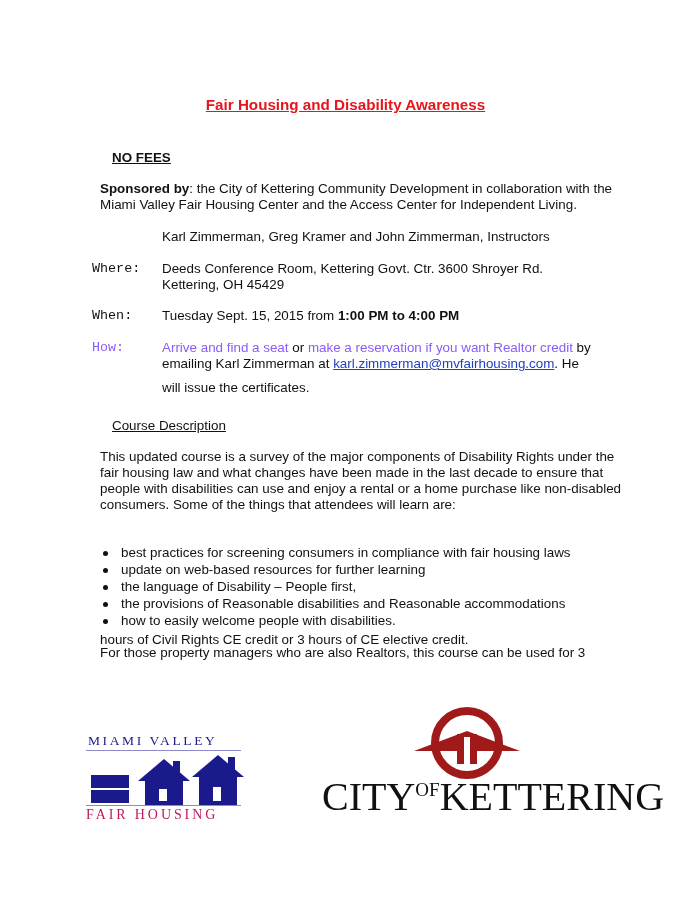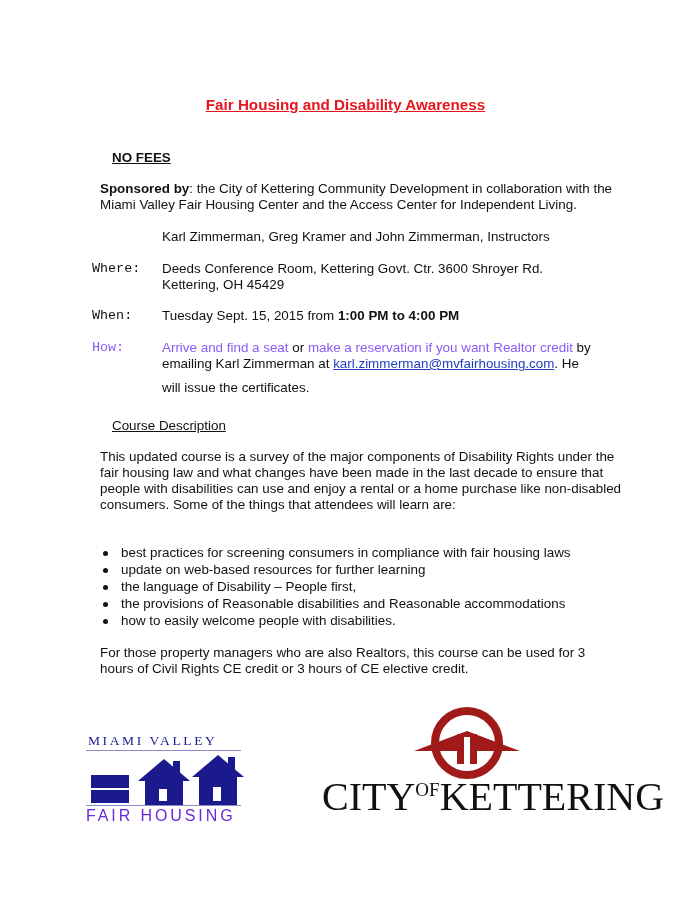--- a/index.html
+++ b/index.html
@@ -79,39 +79,39 @@
       <span class="bullet-dot"></span>
       <span class="bullet-text">the provisions of Reasonable disabilities and Reasonable accommodations</span>
     </div>
     <div class="bullet-row" style="top:613px;">
       <span class="bullet-dot"></span>
       <span class="bullet-text">how to easily welcome people with disabilities.</span>
     </div>
   </div>
 
   <div class="abs line" style="left:80px; top:645px;">For those property managers who are also Realtors, this course can be used for 3</div>
-  <div class="abs line" style="left:80px; top:661px;text-align:right;">hours of Civil Rights CE credit or 3 hours of CE elective credit.</div>
+  <div class="abs line" style="left:80px; top:632px;text-align:right;">hours of Civil Rights CE credit or 3 hours of CE elective credit.</div>
 
   <div class="mv-logo">
     <div class="abs" style="left:2px; top:0; font-family:'Liberation Serif', serif; font-size:13.5px; letter-spacing:2.6px; color:#1a1a8c;">MIAMI VALLEY</div>
     <div class="abs" style="left:0; top:17px; width:155px; height:1px; background:#8a8ac8;"></div>
     <svg class="abs" style="left:0; top:18px;" width="160" height="62" viewBox="0 0 160 62">
       <rect x="5" y="24" width="38" height="13" fill="#1a1a8c"></rect>
       <rect x="5" y="39" width="38" height="13" fill="#1a1a8c"></rect>
       <polygon points="52,30 78,8 104,30" fill="#1a1a8c"></polygon>
       <rect x="87" y="10" width="7" height="12" fill="#1a1a8c"></rect>
       <rect x="59" y="30" width="38" height="24" fill="#1a1a8c"></rect>
       <rect x="73" y="38" width="8" height="12" fill="#ffffff"></rect>
       <polygon points="106,26 132,4 158,26" fill="#1a1a8c"></polygon>
       <rect x="142" y="6" width="7" height="12" fill="#1a1a8c"></rect>
       <rect x="113" y="26" width="38" height="28" fill="#1a1a8c"></rect>
       <rect x="127" y="36" width="8" height="14" fill="#ffffff"></rect>
     </svg>
     <div class="abs" style="left:0; top:72px; width:155px; height:1px; background:#8a8ac8;"></div>
-    <div class="abs" style="left:0; top:74px; font-family:Liberation Sans, sans-serif; font-size:16px; letter-spacing:2.9px; color:#6d28d9;">FAIR HOUSING</div>
+    <div class="abs" style="left:0; top:74px; font-family:Liberation Serif, serif; font-size:14px; letter-spacing:2.9px; color:#be185d;">FAIR HOUSING</div>
   </div>
 
   <div class="kt-logo">
     <svg class="abs" style="left:90px; top:0;" width="110" height="80" viewBox="0 0 110 80">
       <circle cx="55" cy="38" r="32" fill="none" stroke="#a01a1a" stroke-width="8"></circle>
       <polygon points="2,46 55,26 108,46" fill="#a01a1a"></polygon>
       <rect x="45" y="29" width="7" height="30" fill="#a01a1a"></rect>
       <rect x="58" y="29" width="7" height="30" fill="#a01a1a"></rect>
       <rect x="52" y="32" width="6" height="27" fill="#ffffff"></rect>
     </svg>

